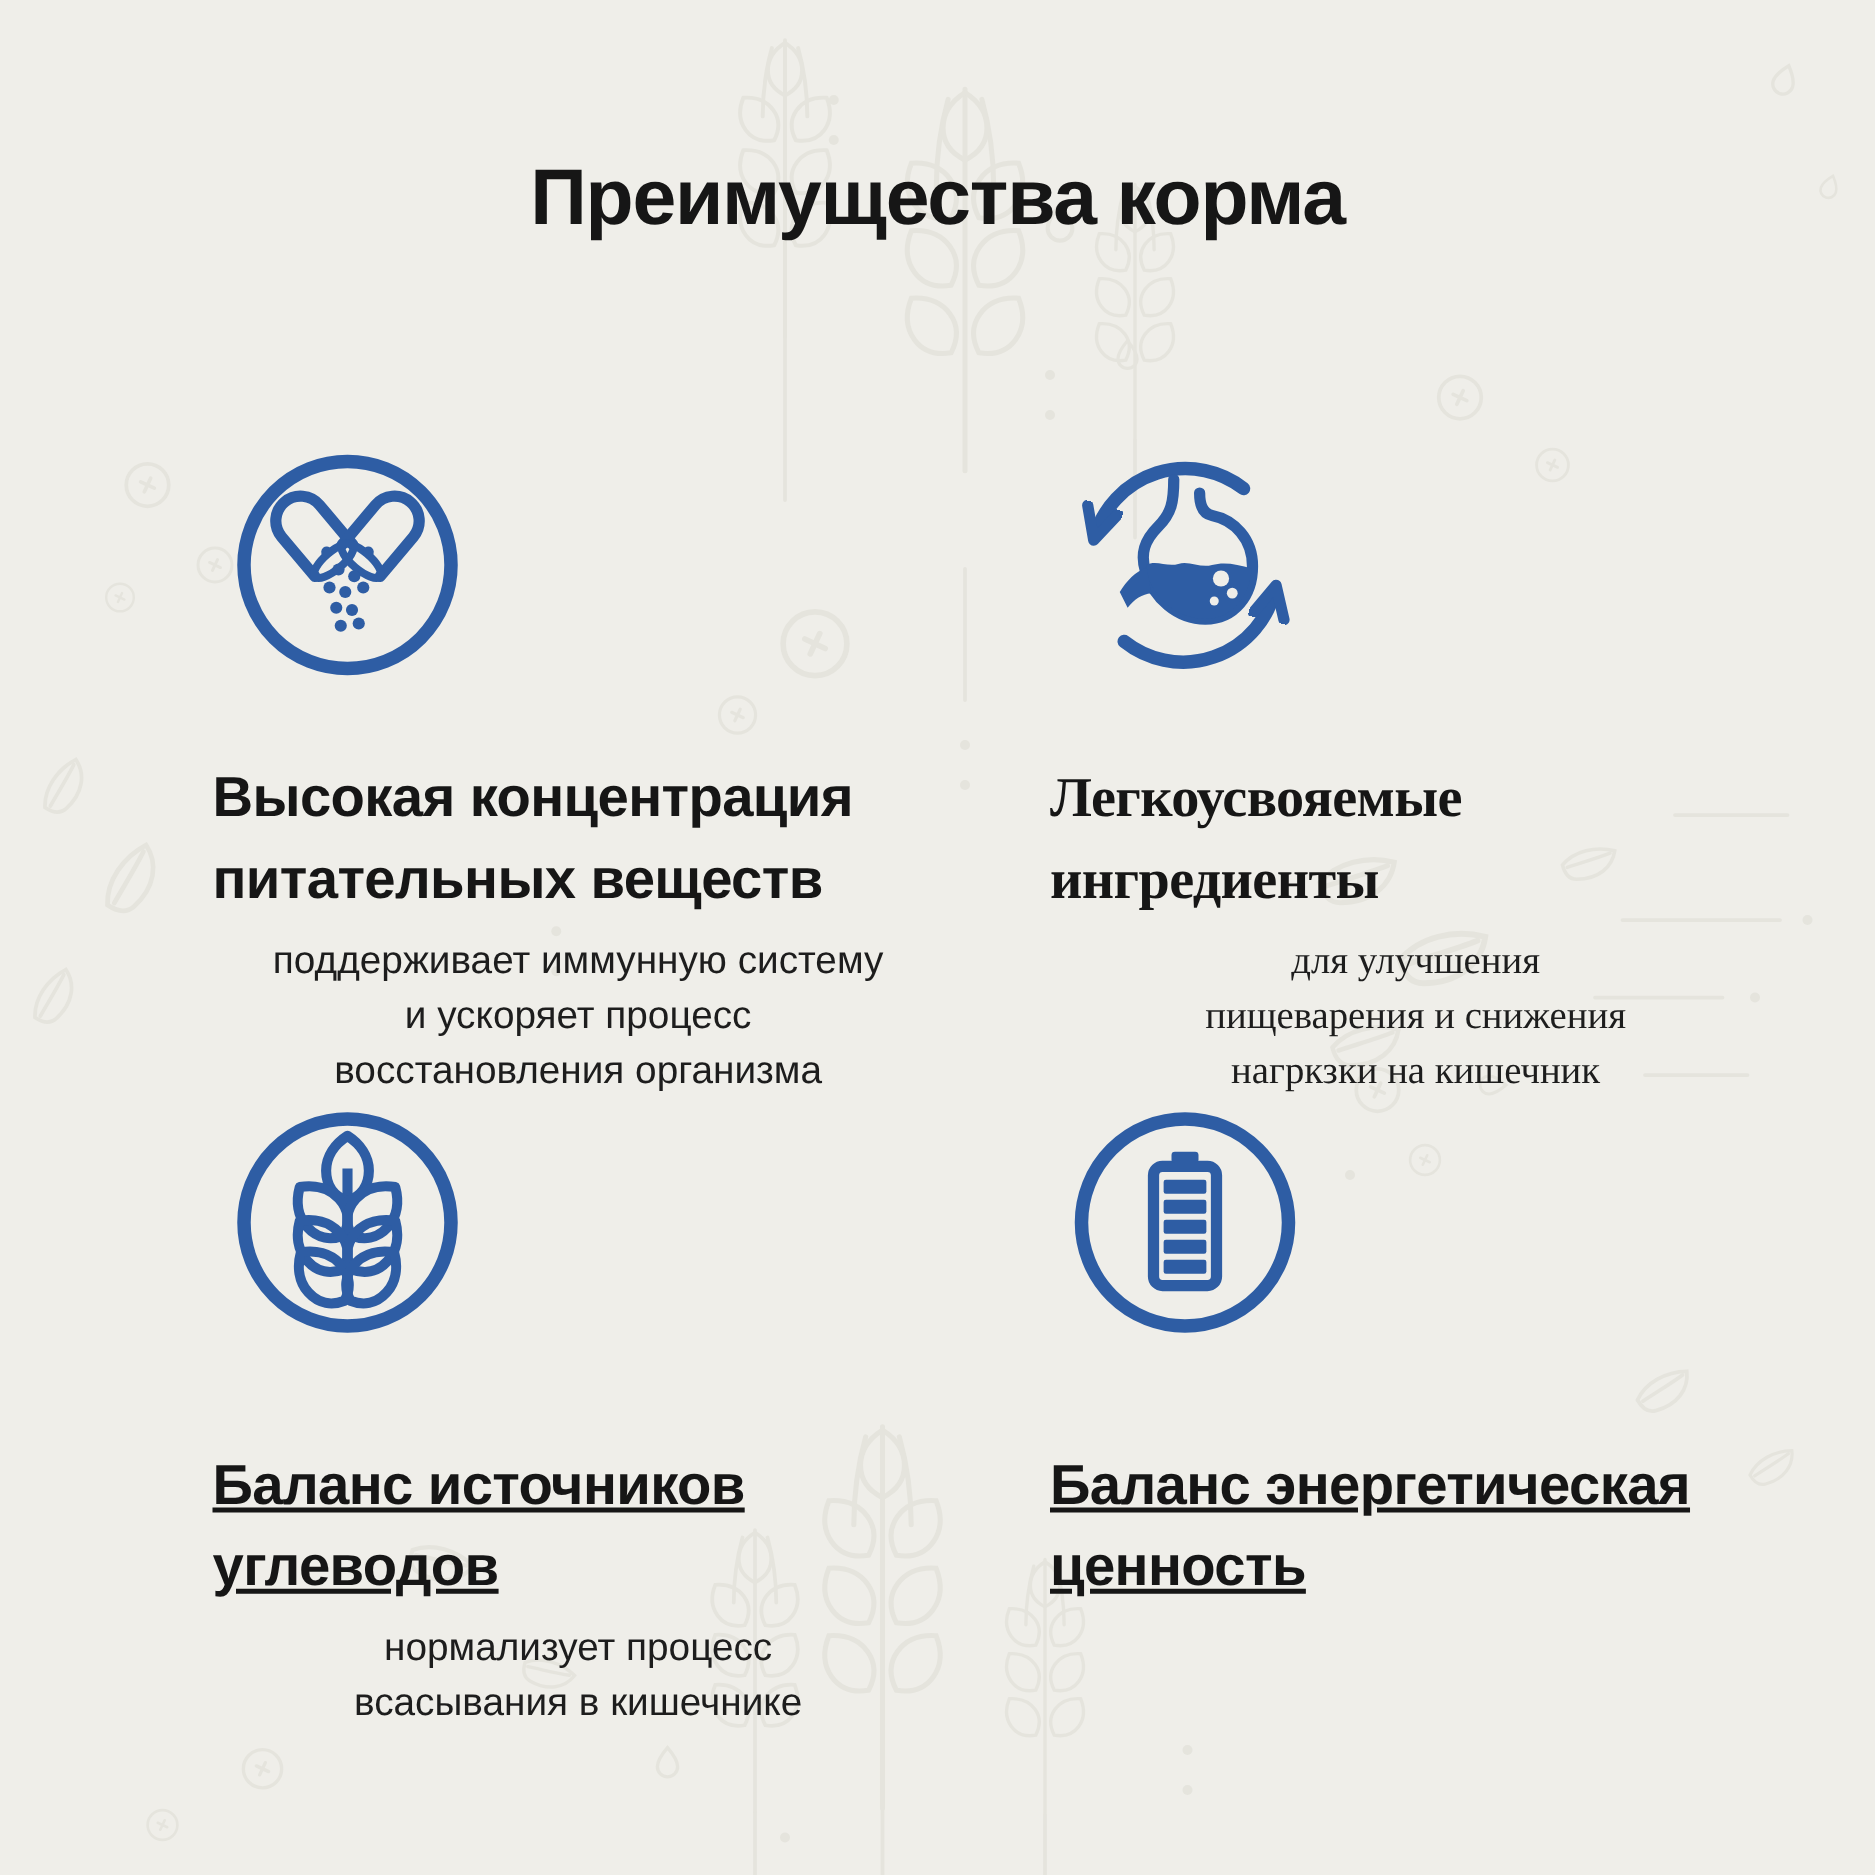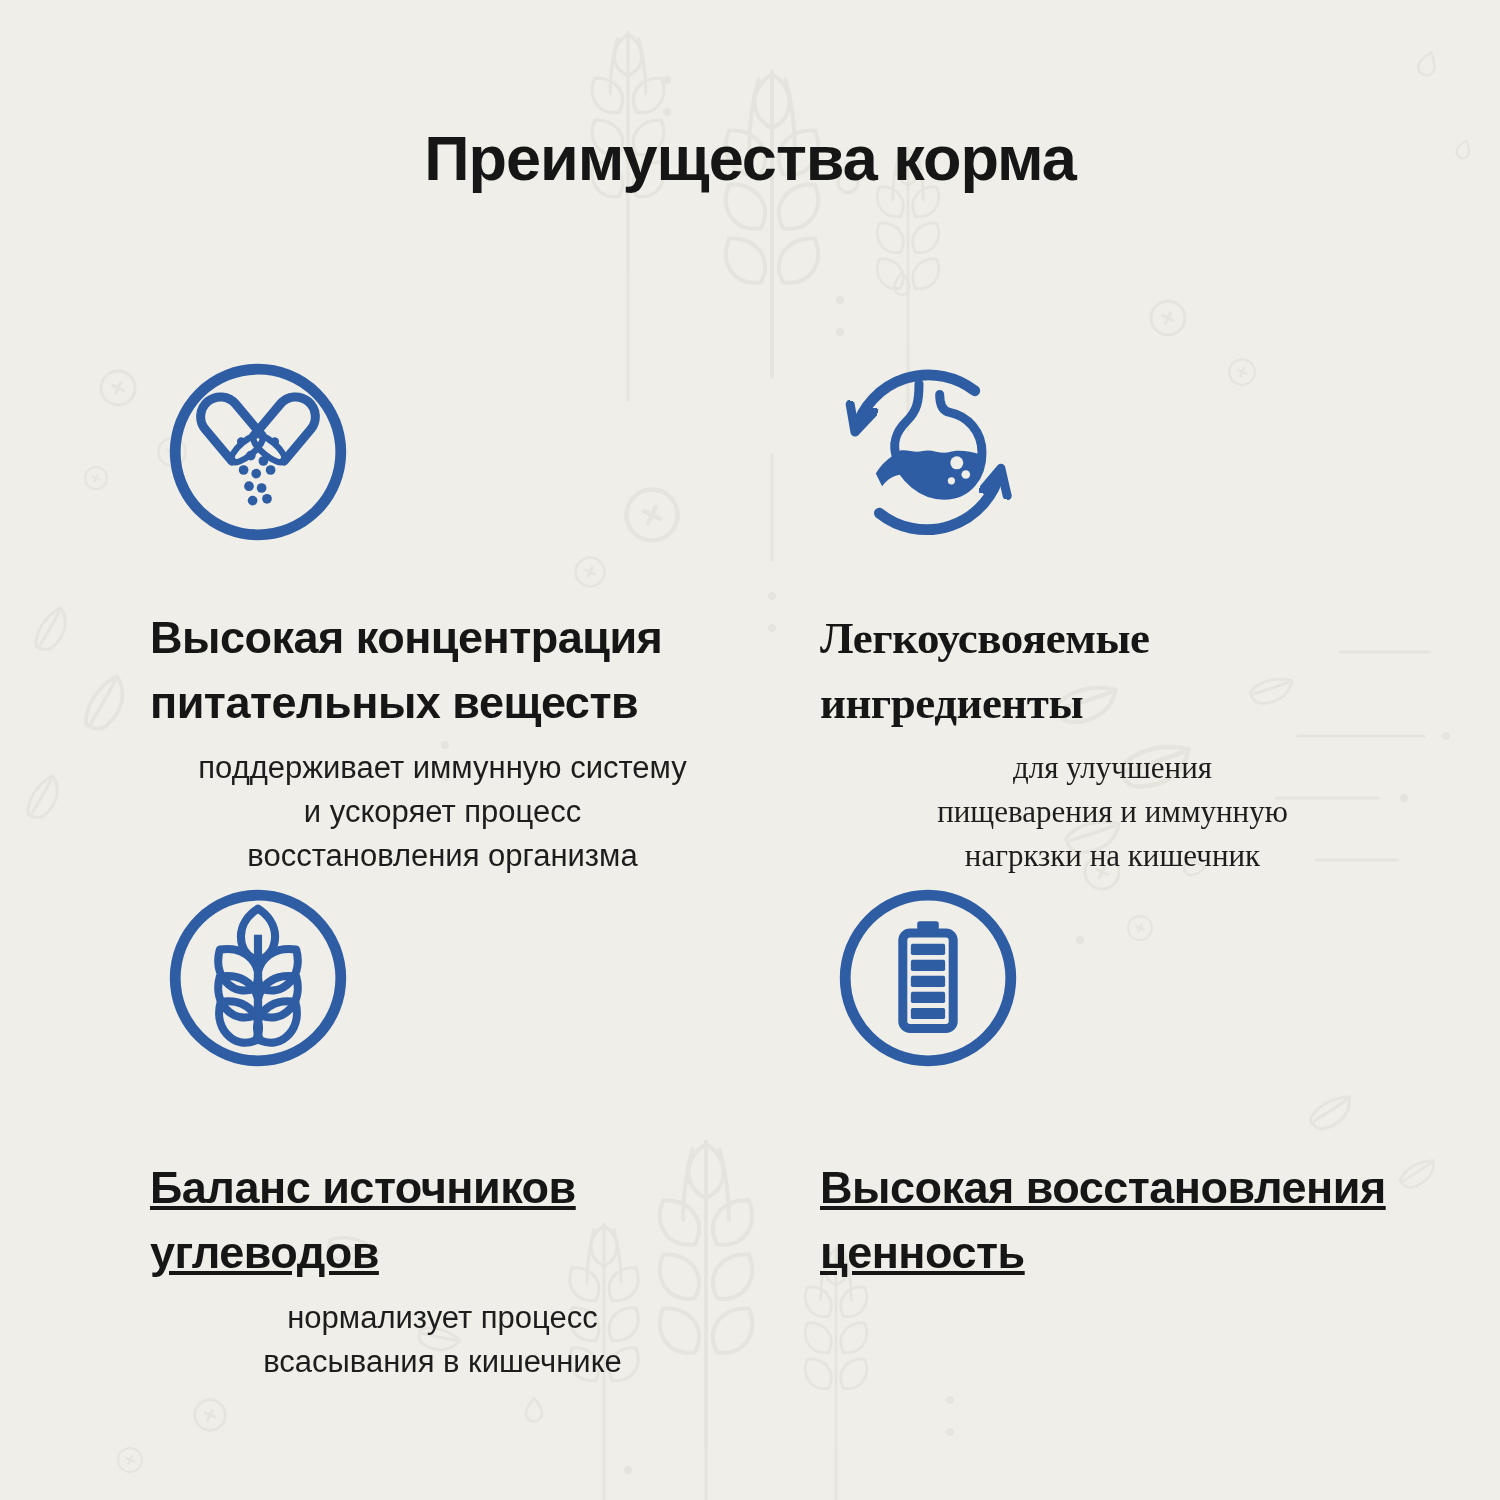--- a/index.html
+++ b/index.html
@@ -27,20 +27,21 @@
     font-size: 63px;
     font-weight: bold;
     letter-spacing: -1px;
     color: #161616;
     z-index: 2;
   }
   .feature {
     position: absolute;
     width: 585px;
     z-index: 2;
+    margin-left: 20px;
   }
   .f1 { left: 150px; top: 362px; }
   .f2 { left: 820px; top: 362px; font-family: Liberation Serif, serif; }
   .f3 { left: 150px; top: 888px; }
   .f4 { left: 820px; top: 888px; }
   .icon-wrap {
     width: 180px; height: 180px;
     margin-left: 18px;
   }
   .icon-wrap svg { display: block; width: 180px; height: 180px; overflow: visible; }
@@ -201,21 +202,21 @@
         <path d="M 32.8,50 C 37,47.5 42,51 47,49.5 C 52,48 57,51.5 62,50 C 67,48.5 73,49.5 79.6,51.5 C 79,63.5 71,74 59,74 C 46.5,74 36,64.5 32.8,53 Z" fill="#2e5da4"></path>
         <path d="M 33,51 C 28,53 24,57 21,62 L 24.5,69 C 27.5,65 31,63 35,62.5 Z" fill="#2e5da4"></path>
         <circle cx="66" cy="56" r="3.6" fill="#efeee9"></circle>
         <circle cx="71" cy="62.5" r="2.4" fill="#efeee9"></circle>
         <circle cx="63" cy="66" r="2" fill="#efeee9"></circle>
       </svg>
     </div>
     <h2>Легкоусвояемые
 ингредиенты</h2>
     <p>для улучшения
-пищеварения и иммунную
+пищеварения и снижения
 нагркзки на кишечник</p>
   </section>
 
   <section class="feature f3">
     <div class="icon-wrap">
       <svg viewBox="0 0 100 100" xmlns="http://www.w3.org/2000/svg">
         <defs>
           <path id="grain-s" d="M 0,-14.5 C 5.5,-11 9.5,-5.5 9.5,1 C 9.5,8 5.5,12.5 0,14.5 C -5.5,12.5 -9.5,8 -9.5,1 C -9.5,-5.5 -5.5,-11 0,-14.5 Z"></path>
         </defs>
         <circle cx="50" cy="50" r="46" stroke="#2e5da4" stroke-width="6" fill="none"></circle>
@@ -245,17 +246,17 @@
         <rect x="44" y="18.5" width="12" height="5" rx="1.5" fill="#2e5da4"></rect>
         <g fill="#2e5da4">
           <rect x="40.5" y="31" width="19" height="6.2" rx="1"></rect>
           <rect x="40.5" y="39.9" width="19" height="6.2" rx="1"></rect>
           <rect x="40.5" y="48.8" width="19" height="6.2" rx="1"></rect>
           <rect x="40.5" y="57.7" width="19" height="6.2" rx="1"></rect>
           <rect x="40.5" y="66.6" width="19" height="6.2" rx="1"></rect>
         </g>
       </svg>
     </div>
-    <h2>Высокая восстановления
+    <h2>Баланс энергетическая
 ценность</h2>
   </section>
 
 </div>
 
 </body></html>

